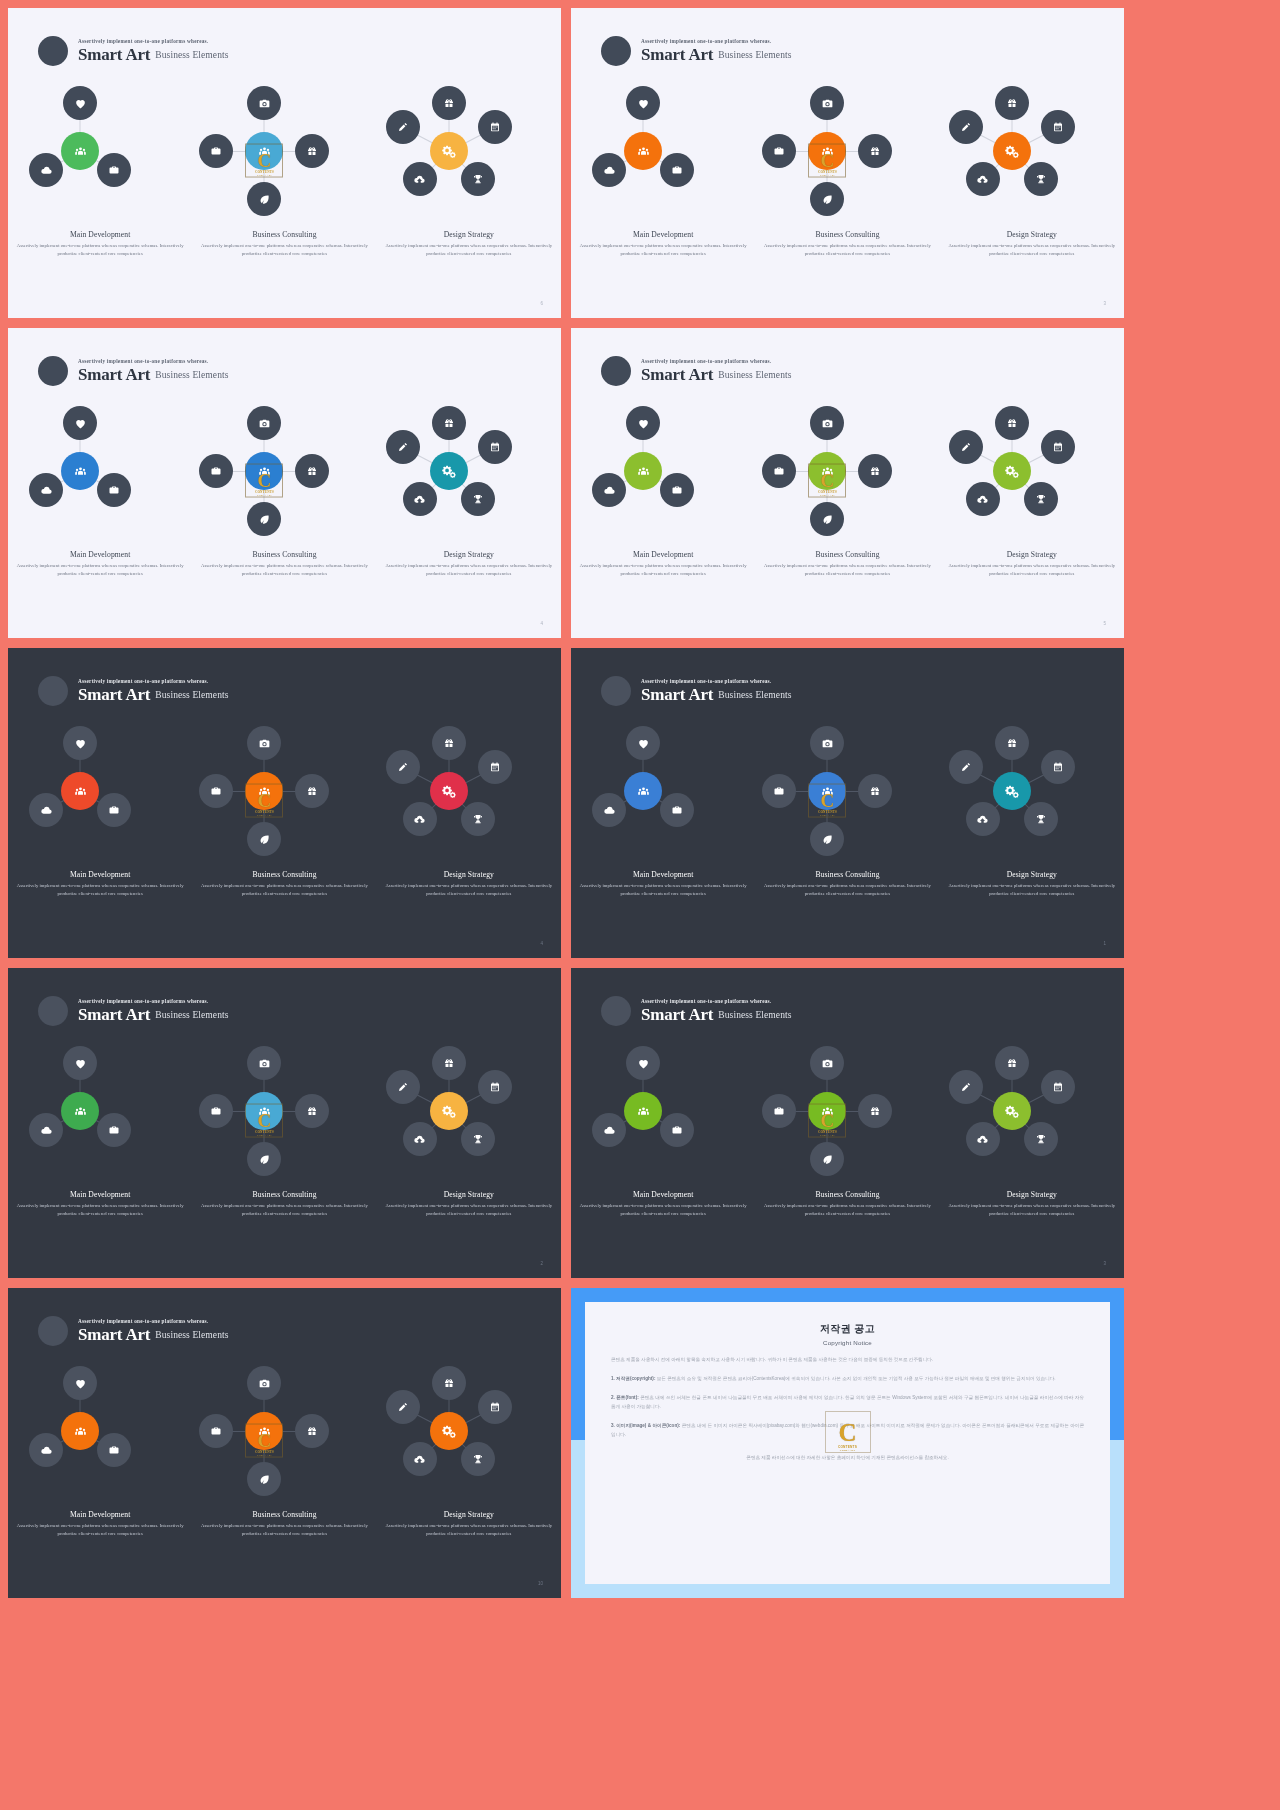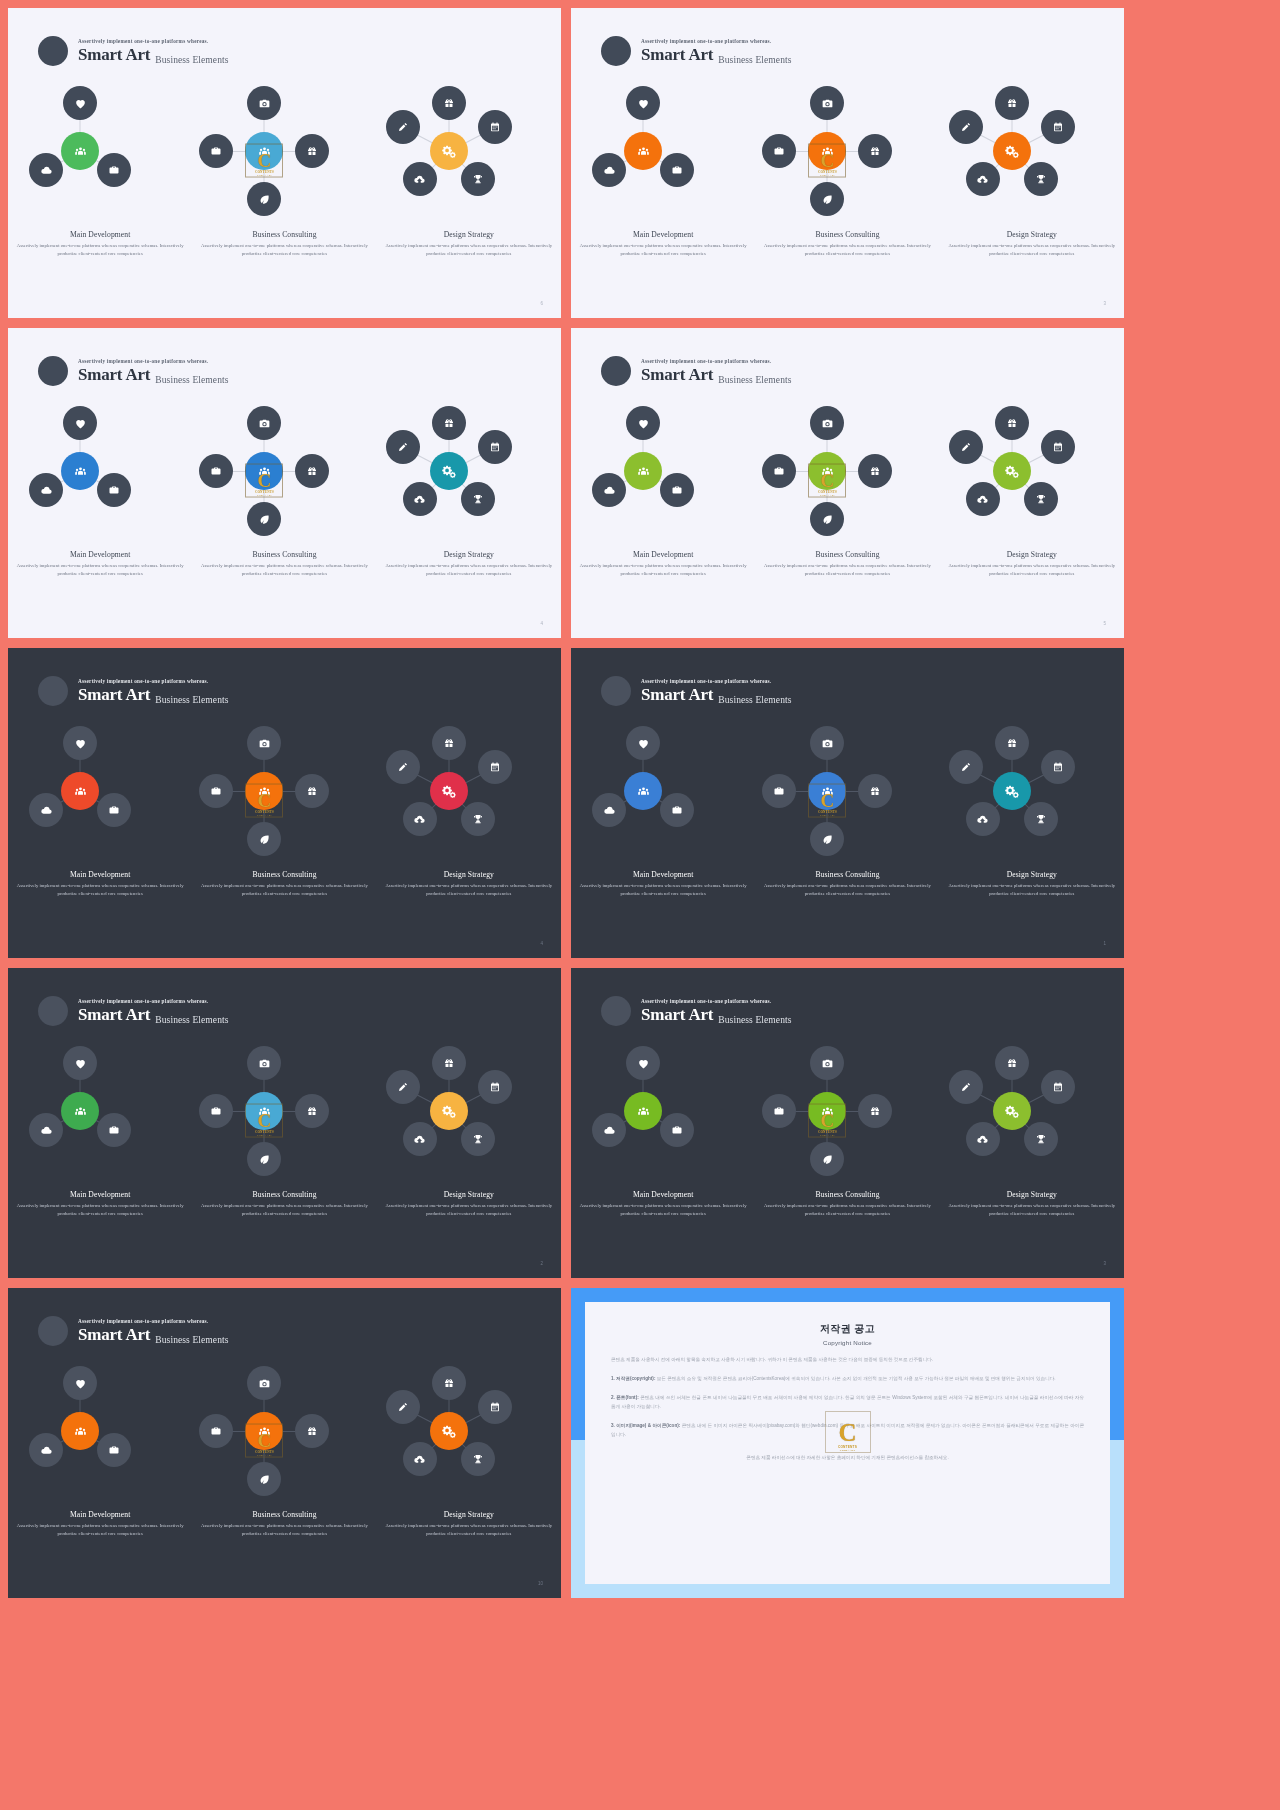--- a/index.html
+++ b/index.html
@@ -33,21 +33,21 @@
   }
   .light .hdr-dot { background: #414a58; }
   .dark  .hdr-dot { background: #4a515e; }
   .hdr-txt { margin-left: 10px; }
   .hdr-eyebrow {
     font-size: 5.2px; letter-spacing: .25px;
     font-family: "Liberation Serif", serif; font-weight: 700;
   }
   .light .hdr-eyebrow { color: #5d6472; }
   .dark  .hdr-eyebrow { color: #e8eaee; }
-  .hdr-title { display: flex; align-items: flex-end; gap: 5px; margin-top: 1px; }
+  .hdr-title { display: flex; align-items: center; gap: 5px; margin-top: 1px; }
   .hdr-main { font-size: 17px; font-weight: 700; letter-spacing: -.2px; }
   .light .hdr-main { color: #2f3642; }
   .dark  .hdr-main { color: #ffffff; }
   .hdr-sub { font-size: 9.5px; letter-spacing: .1px; }
   .light .hdr-sub { color: #5d6472; }
   .dark  .hdr-sub { color: #dfe2e8; }
 
   
   .clusters {
     position: absolute; left: 0; right: 0; top: 78px;

